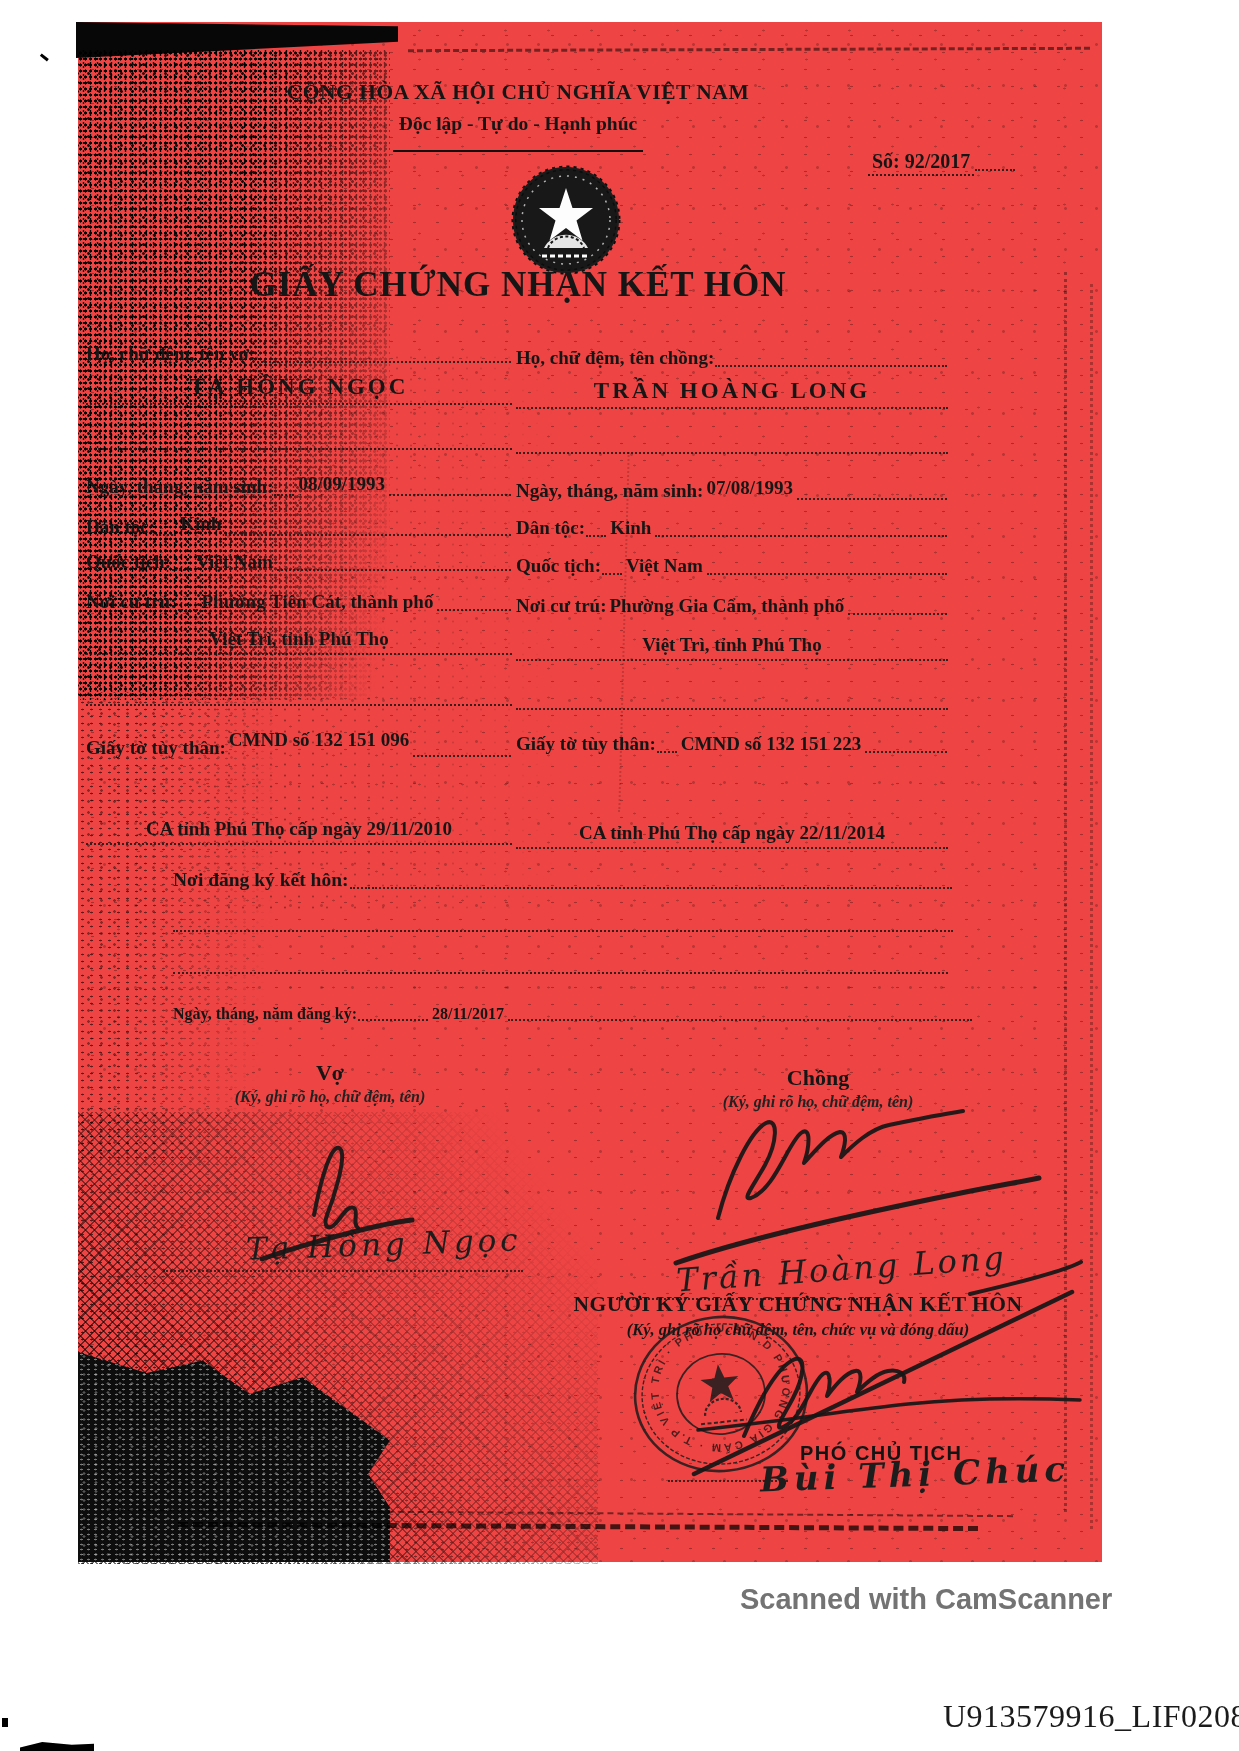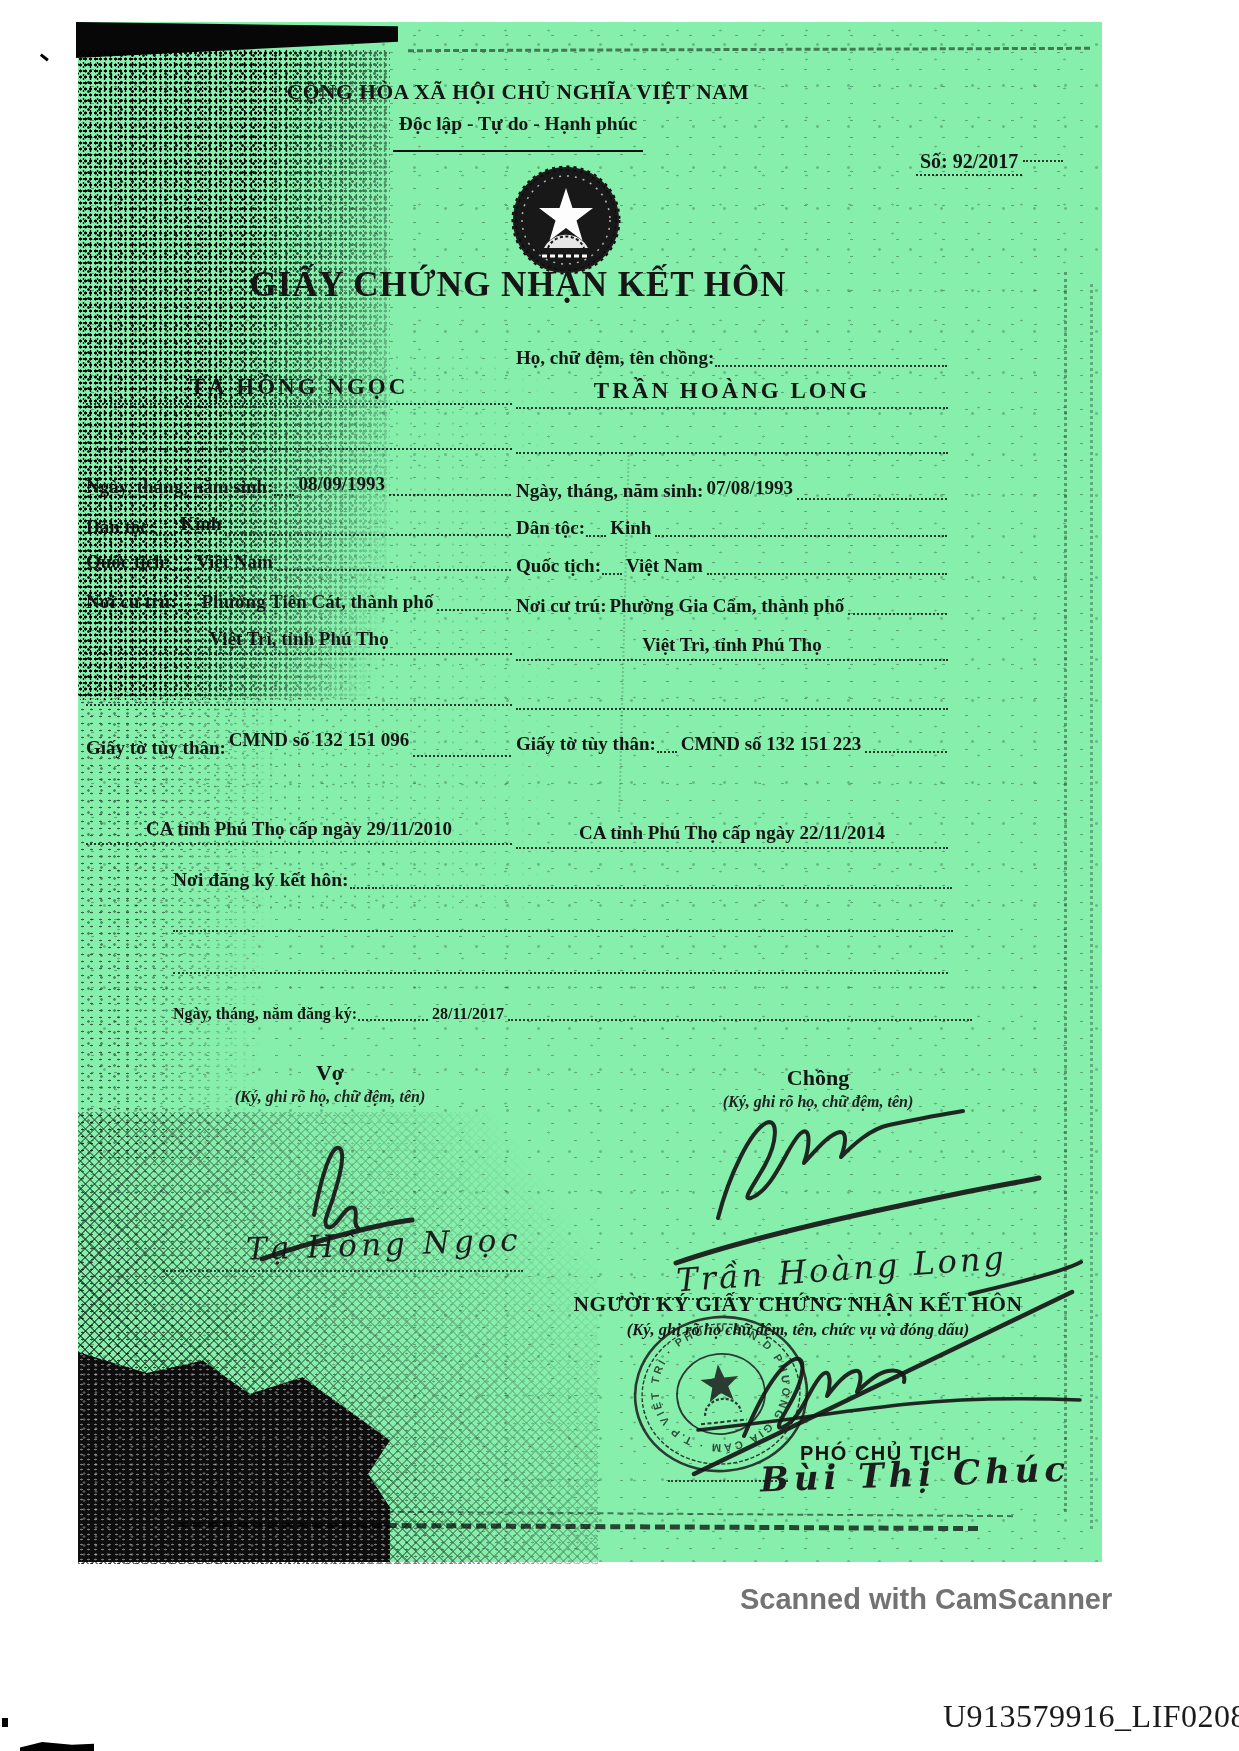--- a/index.html
+++ b/index.html
@@ -1,18 +1,18 @@
 <!DOCTYPE html>
 <html><head>
 <meta charset="utf-8">
 <style>
   html,body{margin:0;padding:0;background:#ffffff;}
   .page{position:relative;width:1239px;height:1751px;background:#fff;overflow:hidden;
         font-family:"Liberation Serif","DejaVu Serif",serif;color:#161616;}
-  .doc{position:absolute;left:78px;top:22px;width:1024px;height:1540px;background:#86efac;}
+  .doc{position:absolute;left:78px;top:22px;width:1024px;height:1540px;background:#ef4444;}
   .doc::before{content:"";position:absolute;inset:0;pointer-events:none;opacity:.55;
     background-image:radial-gradient(rgba(0,0,0,.55) 1px,transparent 1.4px),
                      radial-gradient(rgba(0,0,0,.4) 1px,transparent 1.5px),
                      radial-gradient(rgba(0,0,0,.45) 1.2px,transparent 1.7px);
     background-size:23px 17px,31px 41px,43px 29px;background-position:3px 5px,11px 2px,19px 23px;}
   .abs{position:absolute;}
   
   .n-bar{left:-2px;top:0;width:322px;height:36px;background:#070707;
          clip-path:polygon(0 0,100% 12%,100% 55%,0 100%);}
   .n-topline{left:330px;top:26px;width:682px;height:0;border-top:3px dashed rgba(0,0,0,.5);transform:rotate(-.2deg);}
@@ -48,21 +48,21 @@
   .n-rv1{left:986px;top:250px;width:0;height:1240px;border-left:3px dotted rgba(0,0,0,.35);}
   .n-rv2{left:1012px;top:262px;width:0;height:1245px;border-left:3px dotted rgba(0,0,0,.28);}
   .n-crease{left:545px;top:430px;width:0;height:360px;border-left:2px dotted rgba(0,0,0,.18);transform:rotate(1.5deg);}
   .tick{background:#000;}
   
   .ctr{text-align:center;}
   .b{font-weight:700;}
   .hdr-country{left:130px;top:58px;width:620px;font-size:21.5px;letter-spacing:.5px;}
   .hdr-motto{left:130px;top:91px;width:620px;font-size:19.5px;}
   .hdr-motto span{display:inline-block;border-bottom:2.5px solid #111;padding:0 6px 15px;}
-  .hdr-no{left:838px;top:128px;width:240px;display:flex;align-items:center;font-size:20px;font-weight:700;}
+  .hdr-no{left:790px;top:128px;width:240px;display:flex;align-items:flex-end;font-size:20px;font-weight:700;}
   .hdr-no .val{border-bottom:2.5px dotted rgba(20,20,20,.85);padding:0 4px 1px;}
   .title{left:100px;top:243px;width:680px;font-size:35px;letter-spacing:1px;white-space:nowrap;}
   .row{position:absolute;display:flex;align-items:flex-end;font-weight:700;font-size:19px;line-height:1.25;color:#161616;white-space:nowrap;}
   .row .lbl{padding-bottom:2px;}
   .row .val{padding:0 3px 2px;}
   .dots{flex:1 1 auto;border-bottom:2.5px dotted rgba(22,22,22,.85);margin:0 1px 5px 1px;min-width:12px;}
   .dots-s{flex:0 0 20px;border-bottom:2.5px dotted rgba(22,22,22,.85);margin:0 1px 5px 1px;}
   .underrow{position:absolute;text-align:center;font-weight:700;font-size:19px;color:#161616;
             border-bottom:2.5px dotted rgba(22,22,22,.85);padding-bottom:3px;white-space:nowrap;}
   .lineonly{position:absolute;height:0;border-bottom:2.5px dotted rgba(22,22,22,.85);}
@@ -118,20 +118,24 @@
       <circle cx="60" cy="60" r="44" fill="none" stroke="#f5f5f5" stroke-width="1.5" stroke-dasharray="2 6" opacity=".7"></circle>
       <polygon fill="#fdfdfd" points="60,28 66.5,48 87,48 70.5,60.5 76.5,80.5 60,68 43.5,80.5 49.5,60.5 33,48 53.5,48"></polygon>
       <path d="M38,88 a24,22 0 0 1 44,0" fill="#fdfdfd" opacity=".9"></path>
       <path d="M42,88 a19,17 0 0 1 36,0" fill="none" stroke="#181818" stroke-width="2" stroke-dasharray="3 2.5"></path>
       <path d="M36,96 h48" stroke="#fdfdfd" stroke-width="3" stroke-dasharray="5 3"></path>
       <circle cx="60" cy="60" r="52" fill="none" stroke="#1d1d1d" stroke-width="2"></circle>
     </svg>
 
     <div class="abs ctr b title">GIẤY CHỨNG NHẬN KẾT HÔN</div>
 
+    <div class="row" style="left:8px;top:320px;width:426px;">
+      <span class="lbl">Họ, chữ đệm, tên vợ:</span>
+        <span class="dots"></span>
+    </div>
     <div class="underrow name" style="left:8px;top:352px;width:426px;">TẠ HỒNG NGỌC</div>
     <div class="lineonly" style="left:8px;top:426px;width:426px;"></div>
     <div class="row" style="left:8px;top:450px;width:426px;">
       <span class="lbl">Ngày, tháng, năm sinh:</span>
         <span class="dots-s"></span>
       <span class="val" style="margin-bottom:3px;">08/09/1993</span>
         <span class="dots"></span>
     </div>
     <div class="row" style="left:8px;top:490px;width:426px;">
       <span class="lbl">Dân tộc:</span>

